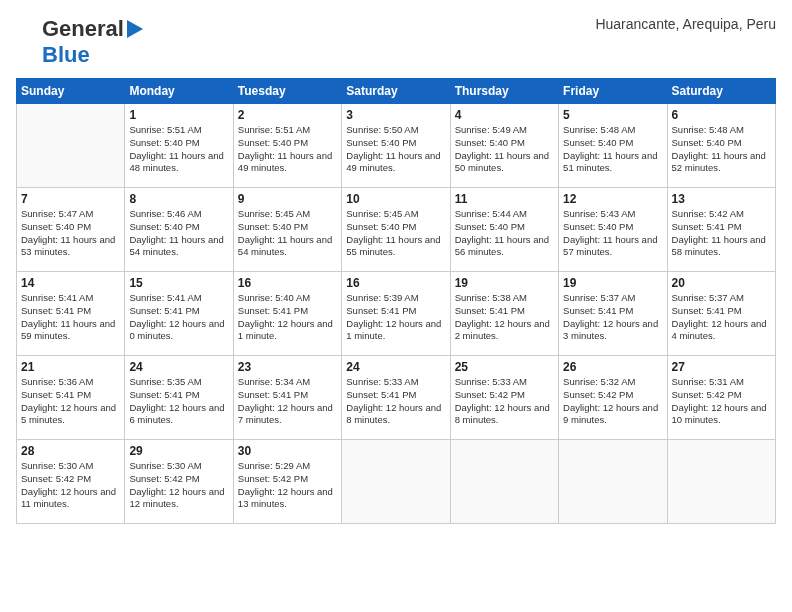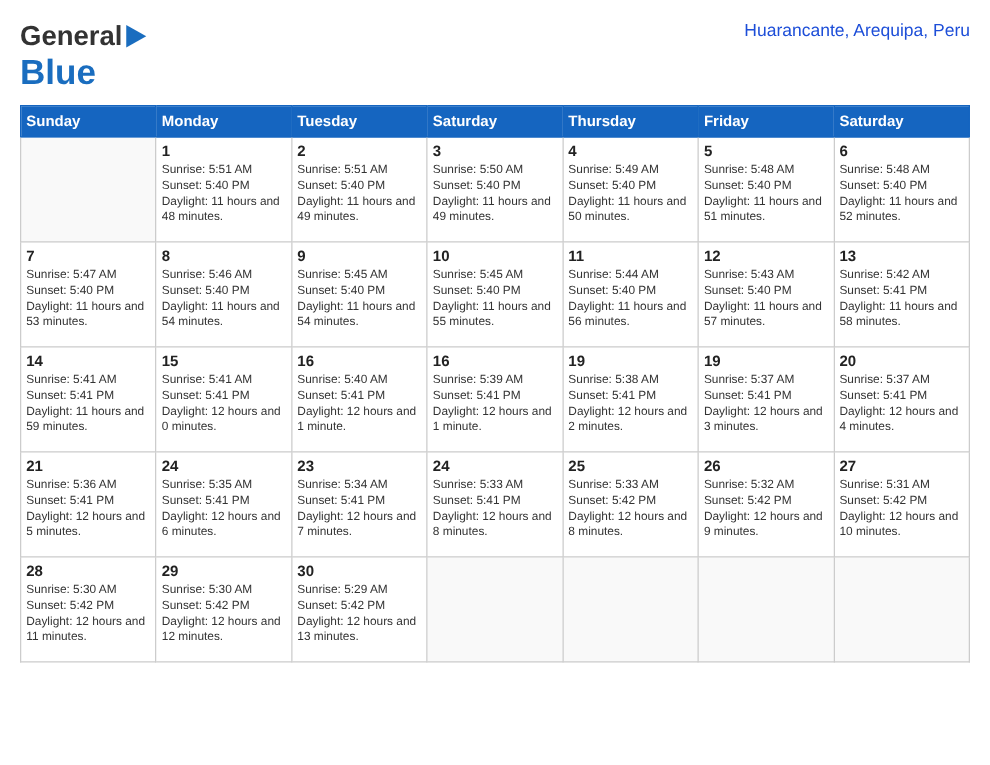--- a/index.html
+++ b/index.html
@@ -13,36 +13,37 @@
     .header {
       display: flex;
       justify-content: space-between;
       align-items: flex-start;
       margin-bottom: 10px;
     }
     .logo {
       display: flex;
       flex-direction: column;
       align-items: flex-start;
+      margin-left: 26px;
     }
     .logo-line {
       display: flex;
       align-items: center;
     }
     .title-block {
       text-align: right;
     }
     .title-block .month-year {
       font-size: 32px;
       font-weight: bold;
       color: #333;
     }
     .title-block .location {
       font-size: 14px;
-      color: #1d4ed8;
+      color: #404040;
     }
     .calendar {
       width: 100%;
       border-collapse: collapse;
       font-size: 10.5px;
       padding-left: 23px;
     }
     .calendar th {
       background: #1565c0;
       color: #fff;
@@ -76,21 +77,21 @@
 </head>
 <body>
 
 <div class="header">
   <div class="logo">
     <div class="logo-line">
       <span style="font-size:22px;font-weight:bold;color:#333;">General</span>
       <span style="display:inline-block;width:0;height:0;border-top:9px solid transparent;border-bottom:9px solid transparent;border-left:16px solid #1a6dbf;margin-left:3px;margin-right:1px;"></span>
     </div>
     <div>
-      <span style="font-size:28px;font-weight:bold;color:#1a6dbf;">Blue</span>
+      <span style="font-size:22px;font-weight:bold;color:#1a6dbf;">Blue</span>
     </div>
   </div>
   <div class="title-block">
     <div class="location">Huarancante, Arequipa, Peru</div>
   </div>
 </div>
 
 <table class="calendar">
   <thead>
     <tr id="header-row">

